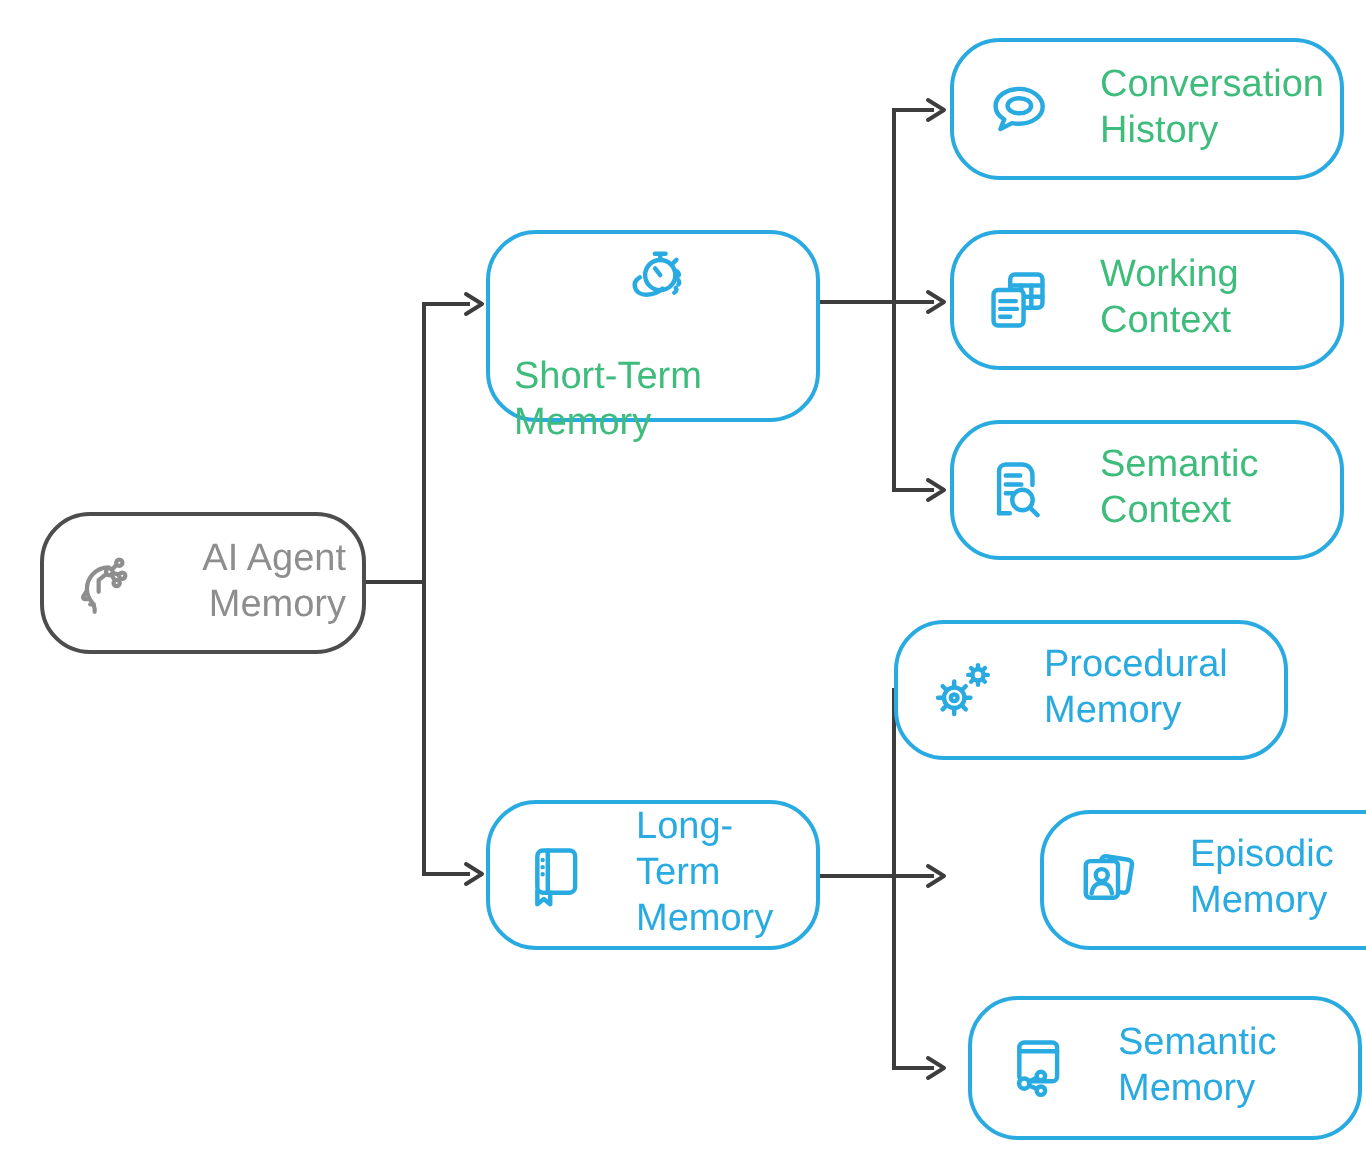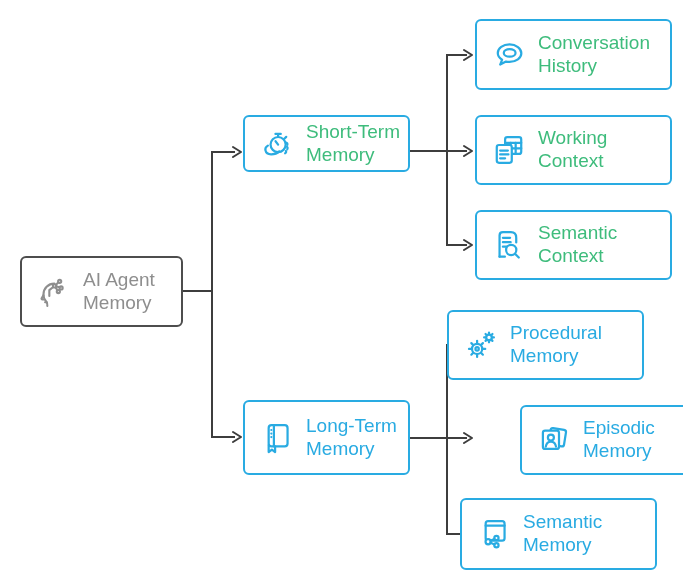--- a/index.html
+++ b/index.html
@@ -4,41 +4,41 @@
 <style>
   html,body{margin:0;padding:0;background:#fff;}
   .canvas{
     position:relative;width:683px;height:581px;background:#ffffff;overflow:hidden;
     font-family:"Liberation Sans","DejaVu Sans",sans-serif;
   }
   .edges{position:absolute;left:0;top:0;width:683px;height:581px;z-index:0;}
   .edges path,.edges polyline{stroke:#3d3d3d;stroke-width:2;fill:none;stroke-linecap:square;}
   .edges polyline{stroke-linecap:round;stroke-linejoin:round;}
   .node{
-    position:absolute;z-index:1;display:flex;align-items:center;gap:9px;
-    padding:0 8px 0 12px;background:#fff;border:2px solid #29abe2;border-radius:6px;
+    position:absolute;z-index:1;display:flex;align-items:center;gap:21px;
+    padding:0 8px 0 12px;background:#fff;border:2px solid #29abe2;border-radius:25px;
     box-sizing:border-box;
   }
   .node .icon{flex:0 0 auto;display:flex;align-items:center;justify-content:center;color:#29abe2;}
   .node .label{font-size:19px;line-height:1.2;font-weight:400;color:#29abe2;}
   .node.green .label{color:#3ebc7c;}
-  .node.rootnode{border-color:#4d4d4d;}
+  .node.rootnode{border-color:#4d4d4d;text-align:right;}
   .node.rootnode .icon{color:#8e8e8e;}
   .node.rootnode .label{color:#8e8e8e;}
   .icon svg{display:block;}
   
   #n-root{left:20px;top:256px;width:163px;height:71px;}
-  #n-st{left:243px;top:115px;width:167px;height:57px;}
+  #n-st{left:243px;top:115px;width:167px;height:96px;flex-direction:column;}
   #n-lt{left:243px;top:400px;width:167px;height:75px;}
   #n-conv{left:475px;top:19px;width:197px;height:71px;}
   #n-work{left:475px;top:115px;width:197px;height:70px;}
   #n-att{left:475px;top:210px;width:197px;height:70px;}
   #n-proc{left:447px;top:310px;width:197px;height:70px;}
   #n-epi{left:475px;top:405px;width:197px;height:70px;margin-left:45px;}
-  #n-sem{left:460px;top:498px;width:197px;height:72px;}
+  #n-sem{left:484px;top:498px;width:197px;height:72px;}
 </style>
 </head>
 <body>
 
 <div class="canvas">
 
   <svg class="edges" viewBox="0 0 683 581">
 
     <path d="M183 291 H212"></path>
     <path d="M212 152 V437"></path>

